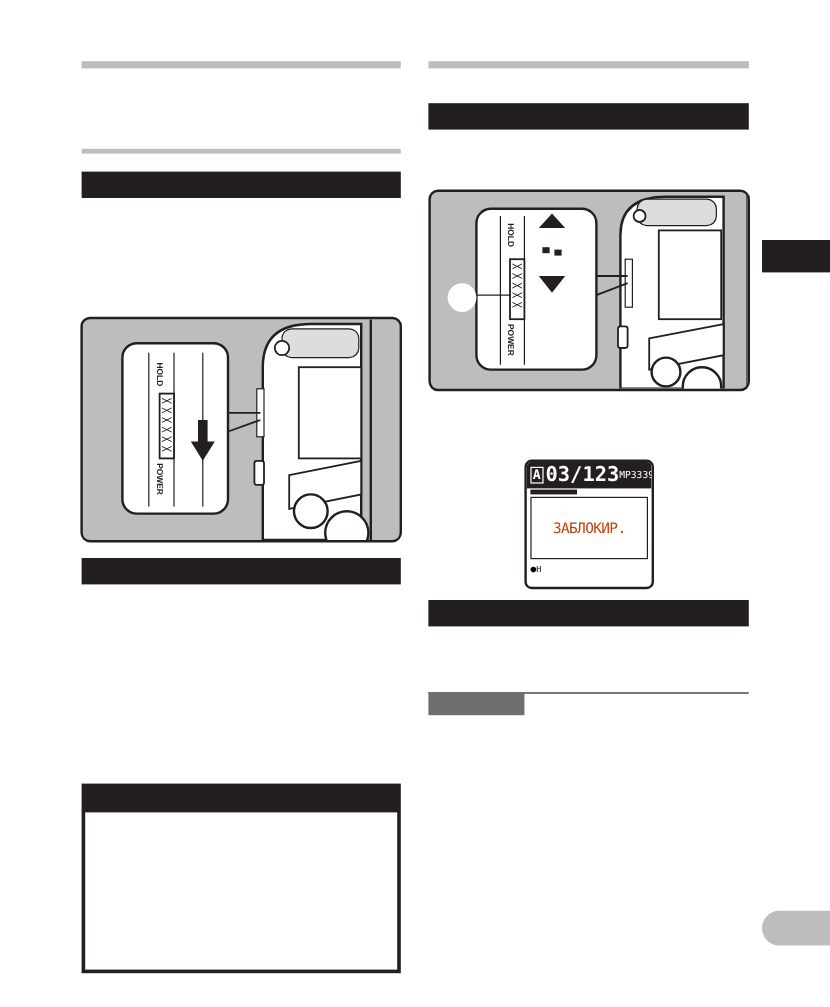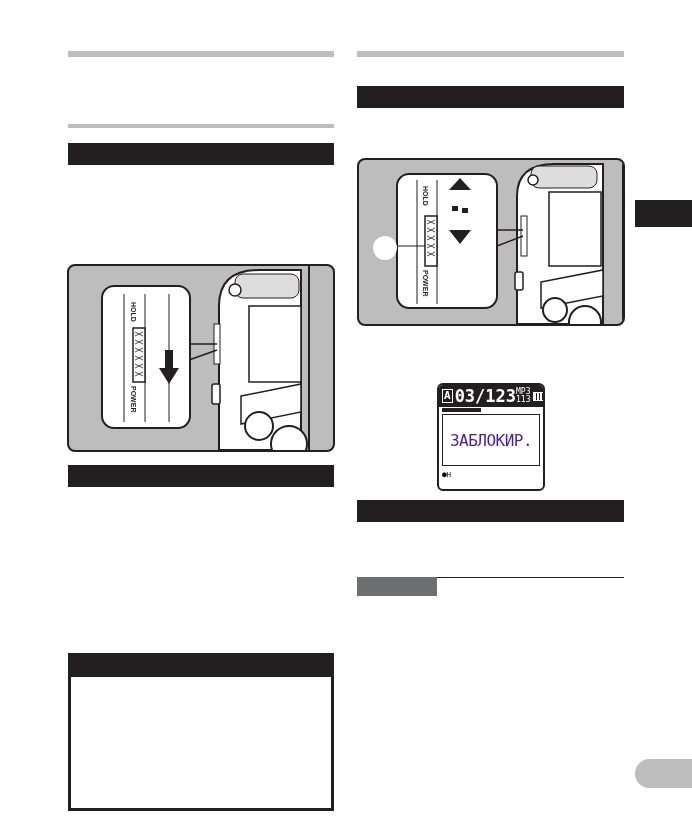--- a/index.html
+++ b/index.html
@@ -3,21 +3,21 @@
 <meta charset="utf-8">
 <style>
   html,body{margin:0;padding:0;}
   body{width:692px;height:839px;position:relative;background:#ffffff;overflow:hidden;font-family:"DejaVu Sans",sans-serif;}
   .abs{position:absolute;}
   .graybar{background:#bdbdbe;}
   .blackbar{background:#231f20;}
   .illus{background:#bdbdbe;border:2px solid #231f20;border-radius:8px;overflow:hidden;box-sizing:border-box;}
   .lcd{border:2px solid #231f20;border-radius:6px;background:#fff;box-sizing:border-box;overflow:hidden;}
   .lcd-top{background:#231f20;color:#fff;height:22px;display:flex;align-items:center;justify-content:space-between;padding:0 3px;font-family:"DejaVu Sans Mono",monospace;}
-  .lcd-msg{font-family:"DejaVu Sans Mono",monospace;font-size:16px;color:#4c1d95;letter-spacing:-0.5px;}
+  .lcd-msg{font-family:"DejaVu Sans Mono",monospace;font-size:12px;color:#c2410c;letter-spacing:-0.5px;}
   .tab{background:#231f20;}
   .pill{background:#bdbdbe;border-radius:15px 0 0 15px;}
   .notebox{border:3px solid #231f20;box-sizing:border-box;}
 </style>
 </head>
 <body>
 
 <div class="abs graybar" style="left:68px;top:51px;width:266px;height:6px;"></div>
 <div class="abs graybar" style="left:68px;top:124px;width:266px;height:4px;"></div>
 <div class="abs blackbar" style="left:68px;top:143px;width:266px;height:22px;"></div>
@@ -92,23 +92,23 @@
   </svg>
 </div>
 
 <div class="abs lcd" style="left:437px;top:383px;width:108px;height:108px;">
   <div class="lcd-top">
     <span style="display:flex;align-items:center;gap:2px;">
       <span style="border:1px solid #fff;font-size:11px;line-height:12px;padding:0 1px;font-weight:bold;">A</span>
       <span style="font-size:17px;font-weight:bold;">03/123</span>
     </span>
     <span style="display:flex;align-items:center;gap:2px;">
-      <span style="display:flex;flex-direction:column;line-height:8px;font-size:8px;text-align:left;">
+      <span style="display:flex;flex-direction:row;line-height:8px;font-size:8px;text-align:left;">
         <span>MP3</span>
-        <span>113</span>
+        <span>339</span>
       </span>
       <span style="display:inline-block;width:10px;height:7px;border:1px solid #fff;background:repeating-linear-gradient(90deg,#fff 0 2px,#231f20 2px 3px);"></span>
     </span>
   </div>
   <div style="height:4px;background:linear-gradient(90deg,#231f20 0 40%,transparent 40% 100%);margin:1px 3px;"></div>
   <div style="margin:2px 3px;border:1.5px solid #231f20;height:50px;display:flex;align-items:center;justify-content:center;">
     <span class="lcd-msg">ЗАБЛОКИР.</span>
   </div>
   <div style="display:flex;align-items:center;padding:2px 3px;font-size:7px;font-family:'DejaVu Sans Mono',monospace;">
     <span style="font-size:8px;">●</span>

